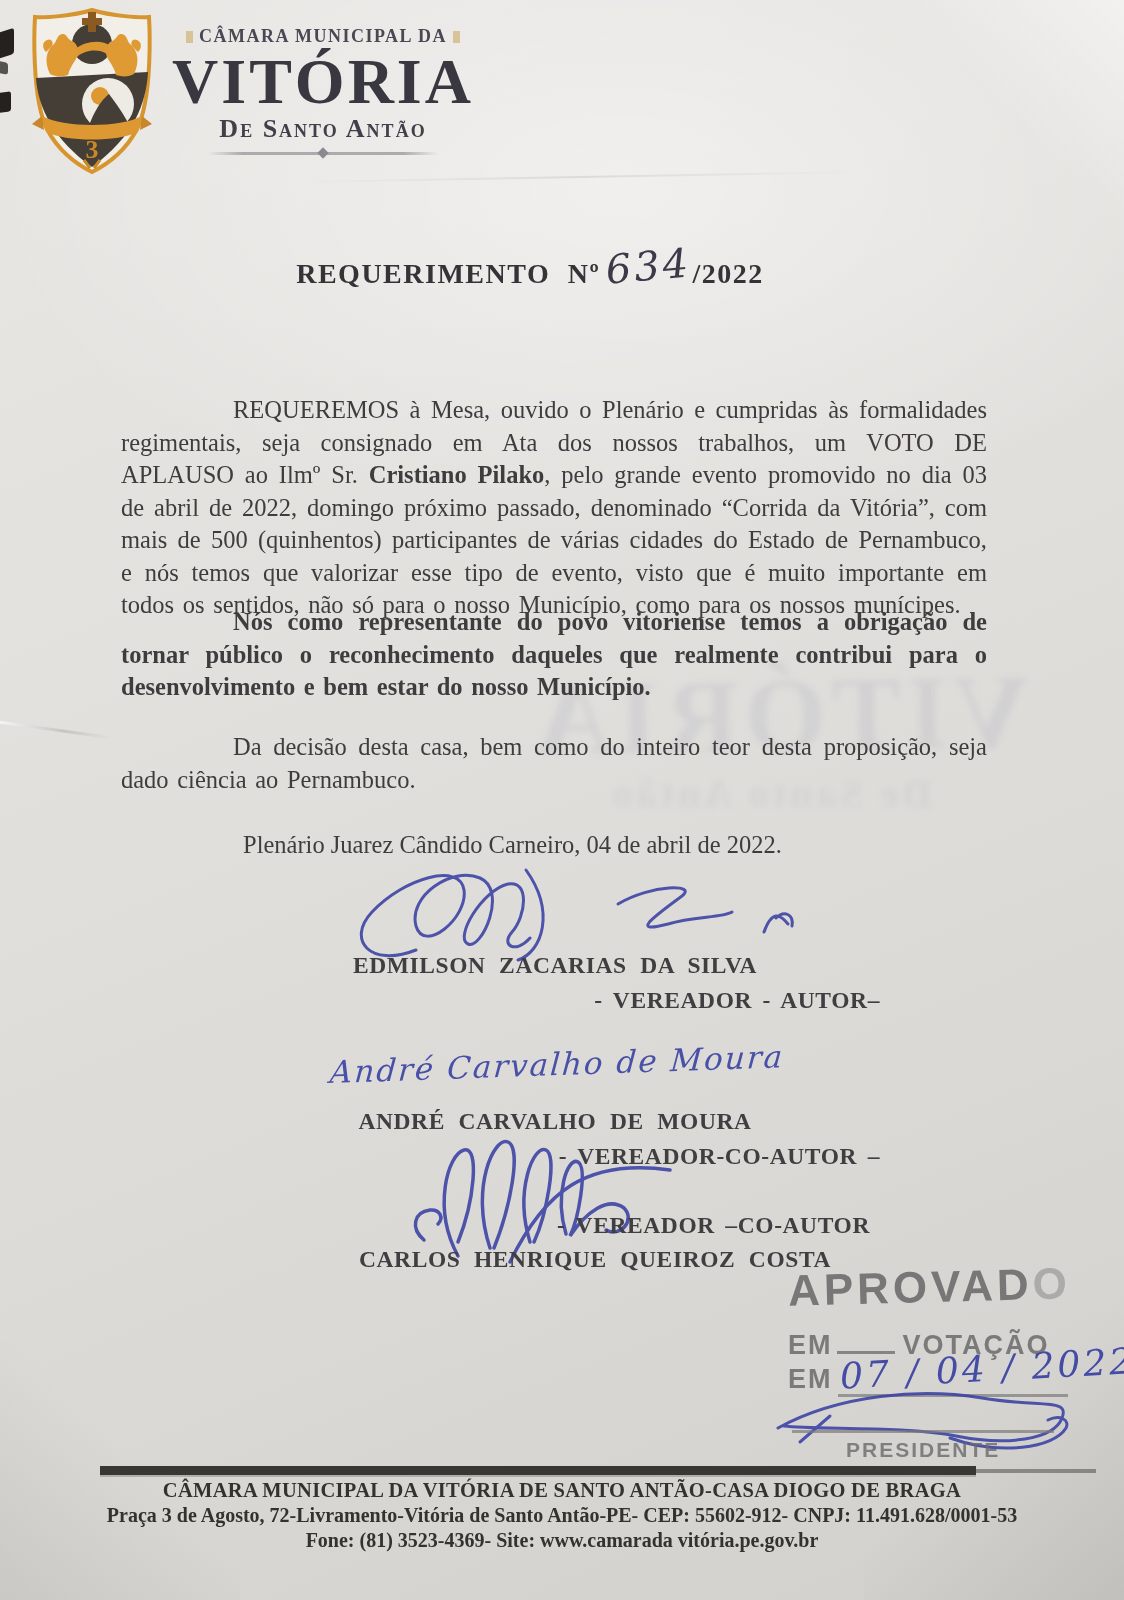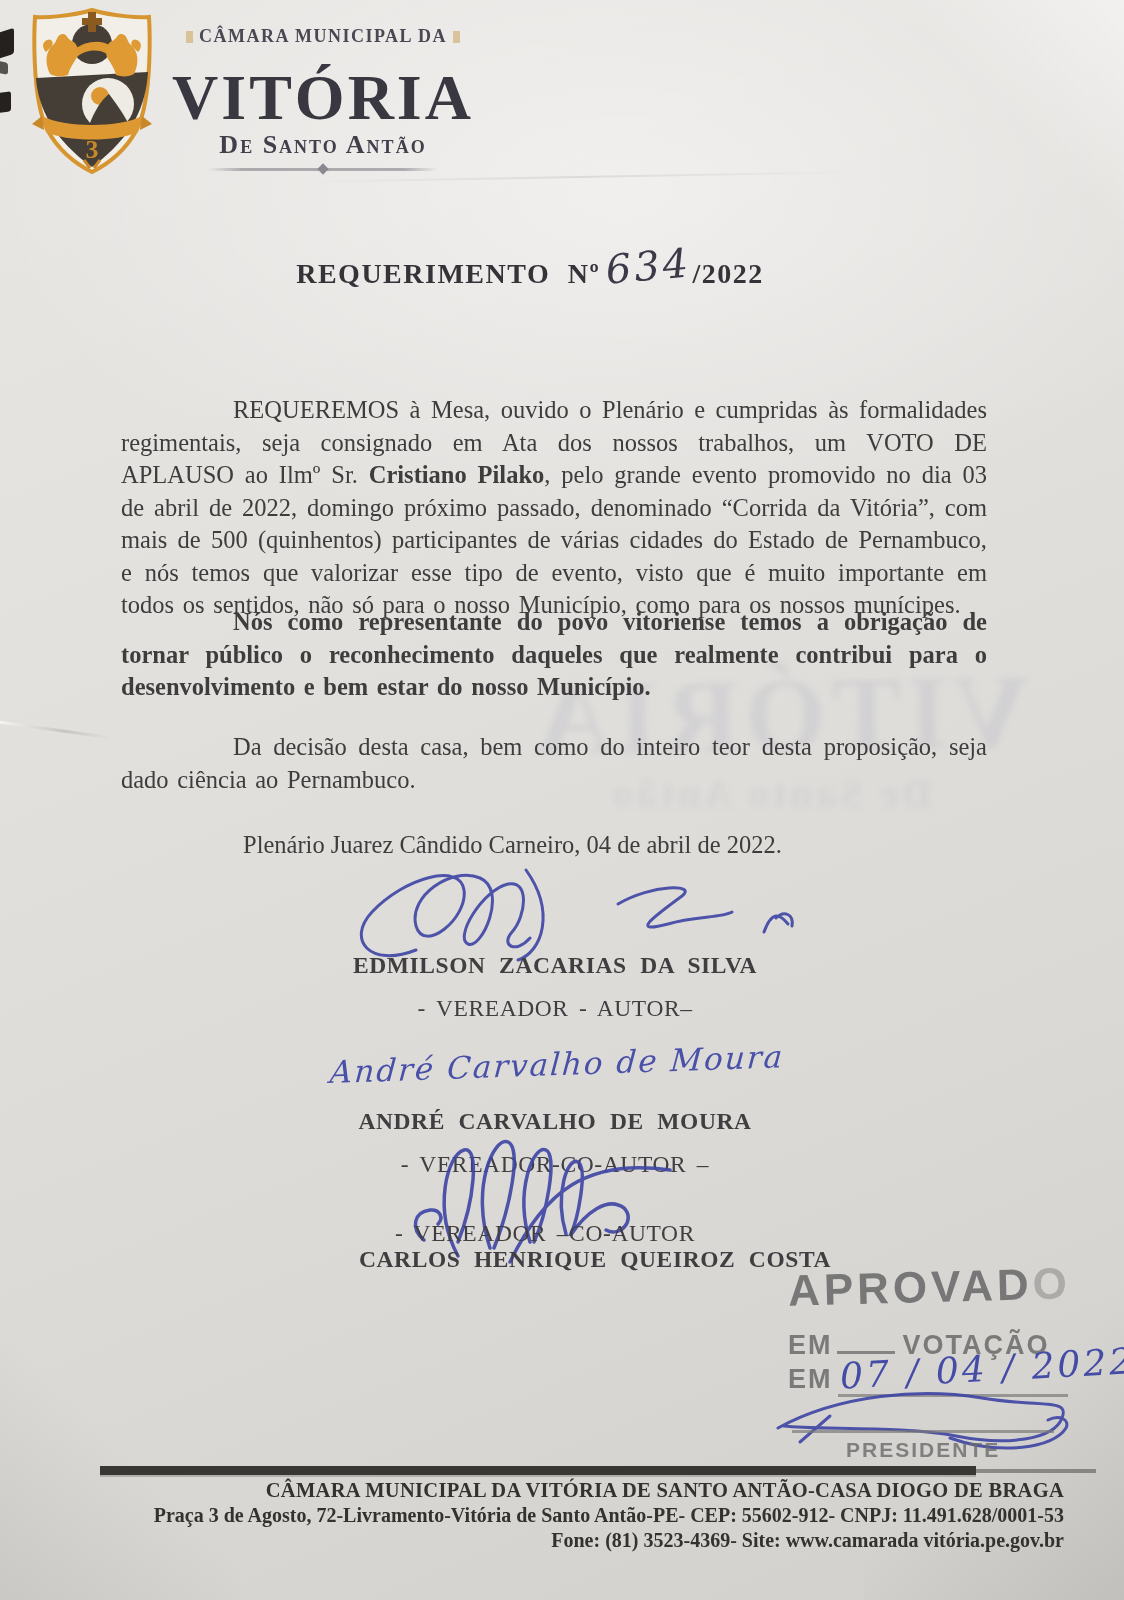--- a/index.html
+++ b/index.html
@@ -42,21 +42,21 @@
     position:absolute;left:560px;top:770px;width:420px;height:60px;
     font-weight:bold;font-size:40px;letter-spacing:4px;text-align:center;
     color:rgba(98,110,145,.08);transform:scaleX(-1);filter:blur(3px);
   }
   
   .crest{position:absolute;left:22px;top:4px;}
   .masthead{position:absolute;left:158px;top:26px;width:330px;text-align:center;}
   .mast-small{font-size:18px;font-weight:bold;letter-spacing:1.5px;color:#4a4953;
     display:flex;align-items:center;justify-content:center;gap:6px;}
   .mast-small .deco{display:inline-block;width:7px;height:12px;background:#c9a25a;opacity:.55;}
-  .mast-large{font-size:64px;font-weight:bold;letter-spacing:3px;color:#393840;line-height:1.02;margin-top:18px;}
+  .mast-large{font-size:64px;font-weight:bold;letter-spacing:3px;color:#393840;line-height:1.02;margin-top:2px;}
   .mast-sub{font-size:26px;font-weight:bold;letter-spacing:2px;color:#413f4a;margin-top:0px;font-variant:small-caps;}
   .mast-rule{position:relative;margin:8px auto 0;width:230px;height:3px;
     background:linear-gradient(90deg,rgba(120,118,125,0),rgba(120,118,125,.55) 15%,rgba(120,118,125,.55) 85%,rgba(120,118,125,0));}
   .mast-rule .diamond{position:absolute;left:50%;top:-3px;width:8px;height:8px;background:#8b8890;
     transform:translateX(-50%) rotate(45deg);}
   
   .doc-title{position:absolute;left:120px;top:246px;width:820px;text-align:center;
     font-size:28px;font-weight:bold;letter-spacing:1.5px;color:#353338;word-spacing:9px;}
   .hand-number{display:inline-block;font-family:"DejaVu Serif",serif;font-style:italic;font-weight:normal;
     font-size:40px;letter-spacing:3px;color:#3c3a48;transform:rotate(-5deg) translateY(-3px);margin:0 1px 0 6px;}
@@ -65,43 +65,43 @@
     text-align:justify;word-spacing:2.5px;color:#3e3c3d;}
   .para.indent{text-indent:112px;}
   .p1{top:346px;margin-top:48px;}
   .p2{top:606px;font-weight:bold;}
   .p3{top:731px;}
   .date-line{position:absolute;left:243px;top:831px;font-size:24.5px;color:#3e3c3d;}
   
   .sig-svg{position:absolute;}
   .sig-name{position:absolute;text-align:center;font-weight:bold;font-size:23.5px;color:#403e40;
     word-spacing:7px;letter-spacing:.6px;}
-  .sig-role{position:absolute;text-align:center;font-weight:normal;font-size:23.5px;color:#403e40;
-    word-spacing:4px;letter-spacing:.6px;margin-top:8px;}
+  .sig-role{position:absolute;text-align:right;font-weight:bold;font-size:23.5px;color:#403e40;
+    word-spacing:4px;letter-spacing:.6px;}
   .hand-name{position:absolute;left:330px;top:1046px;width:460px;
     font-family:"DejaVu Serif",serif;font-style:italic;font-size:31px;color:#3d45a4;
     transform:rotate(-2deg) skewX(-6deg);letter-spacing:2px;white-space:nowrap;opacity:.92;}
   
   .stamp{color:#6b6b6b;font-family:"Liberation Sans",sans-serif;font-weight:bold;}
   .stamp-approved{position:absolute;left:788px;top:1262px;font-size:44px;letter-spacing:4px;
     transform:rotate(-1.5deg);opacity:.88;}
   .stamp-approved .fade{opacity:.45;}
   .stamp-line1{position:absolute;left:788px;top:1330px;font-size:27px;letter-spacing:2px;opacity:.85;}
   .stamp-line1 .gap{display:inline-block;width:58px;border-bottom:3px solid #777;margin:0 8px 0 4px;height:20px;}
   .stamp-line2{position:absolute;left:788px;top:1364px;font-size:27px;letter-spacing:2px;opacity:.85;}
   .stamp-dateline{position:absolute;left:838px;top:1394px;width:230px;height:3px;background:#7a7a7a;opacity:.7;}
   .hand-date{position:absolute;left:840px;top:1348px;font-family:"DejaVu Serif",serif;font-style:italic;
     font-size:36px;color:#3d45a4;transform:rotate(-3deg);letter-spacing:3px;white-space:nowrap;opacity:.95;}
   .stamp-sigline{position:absolute;left:792px;top:1430px;width:262px;height:3px;background:#7a7a7a;opacity:.7;}
   .stamp-pres{position:absolute;left:846px;top:1438px;font-size:21px;letter-spacing:2px;opacity:.8;}
   
   .footer-bar{position:absolute;left:100px;top:1466px;width:876px;height:9px;background:#393733;
     box-shadow:0 2px 0 rgba(57,55,51,.25);}
   .footer-bar-ext{position:absolute;left:976px;top:1469px;width:120px;height:4px;background:#5a5855;opacity:.6;}
-  .footer-line{position:absolute;left:60px;width:1004px;text-align:right;font-weight:bold;color:#33322f;}
+  .footer-line{position:absolute;left:60px;width:1004px;text-align:center;font-weight:bold;color:#33322f;}
   .f1{top:1479px;font-size:20.5px;letter-spacing:.3px;}
   .f2{top:1504px;font-size:20px;}
   .f3{top:1529px;font-size:20px;}
 </style>
 </head>
 <body>
 
 <div class="page">
 
   <div class="corner-tr"></div>

